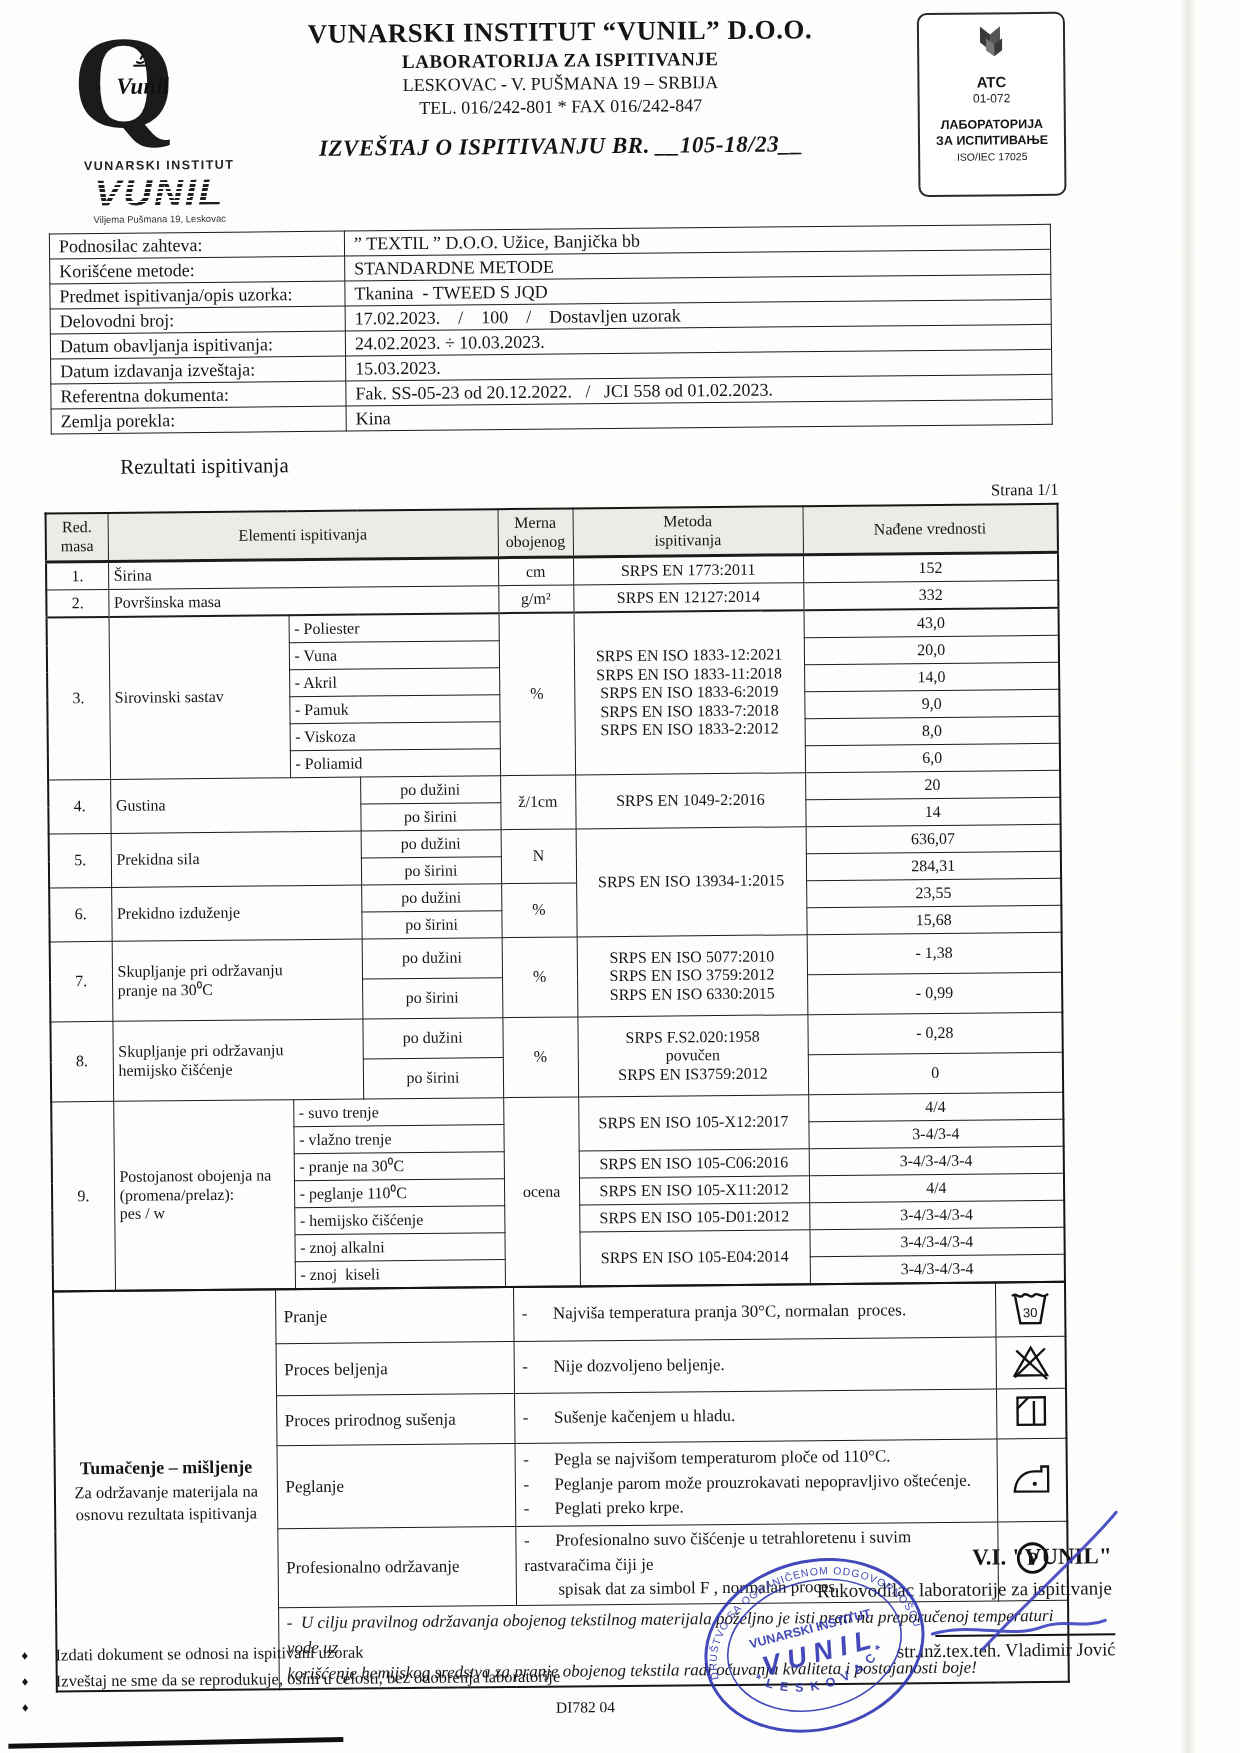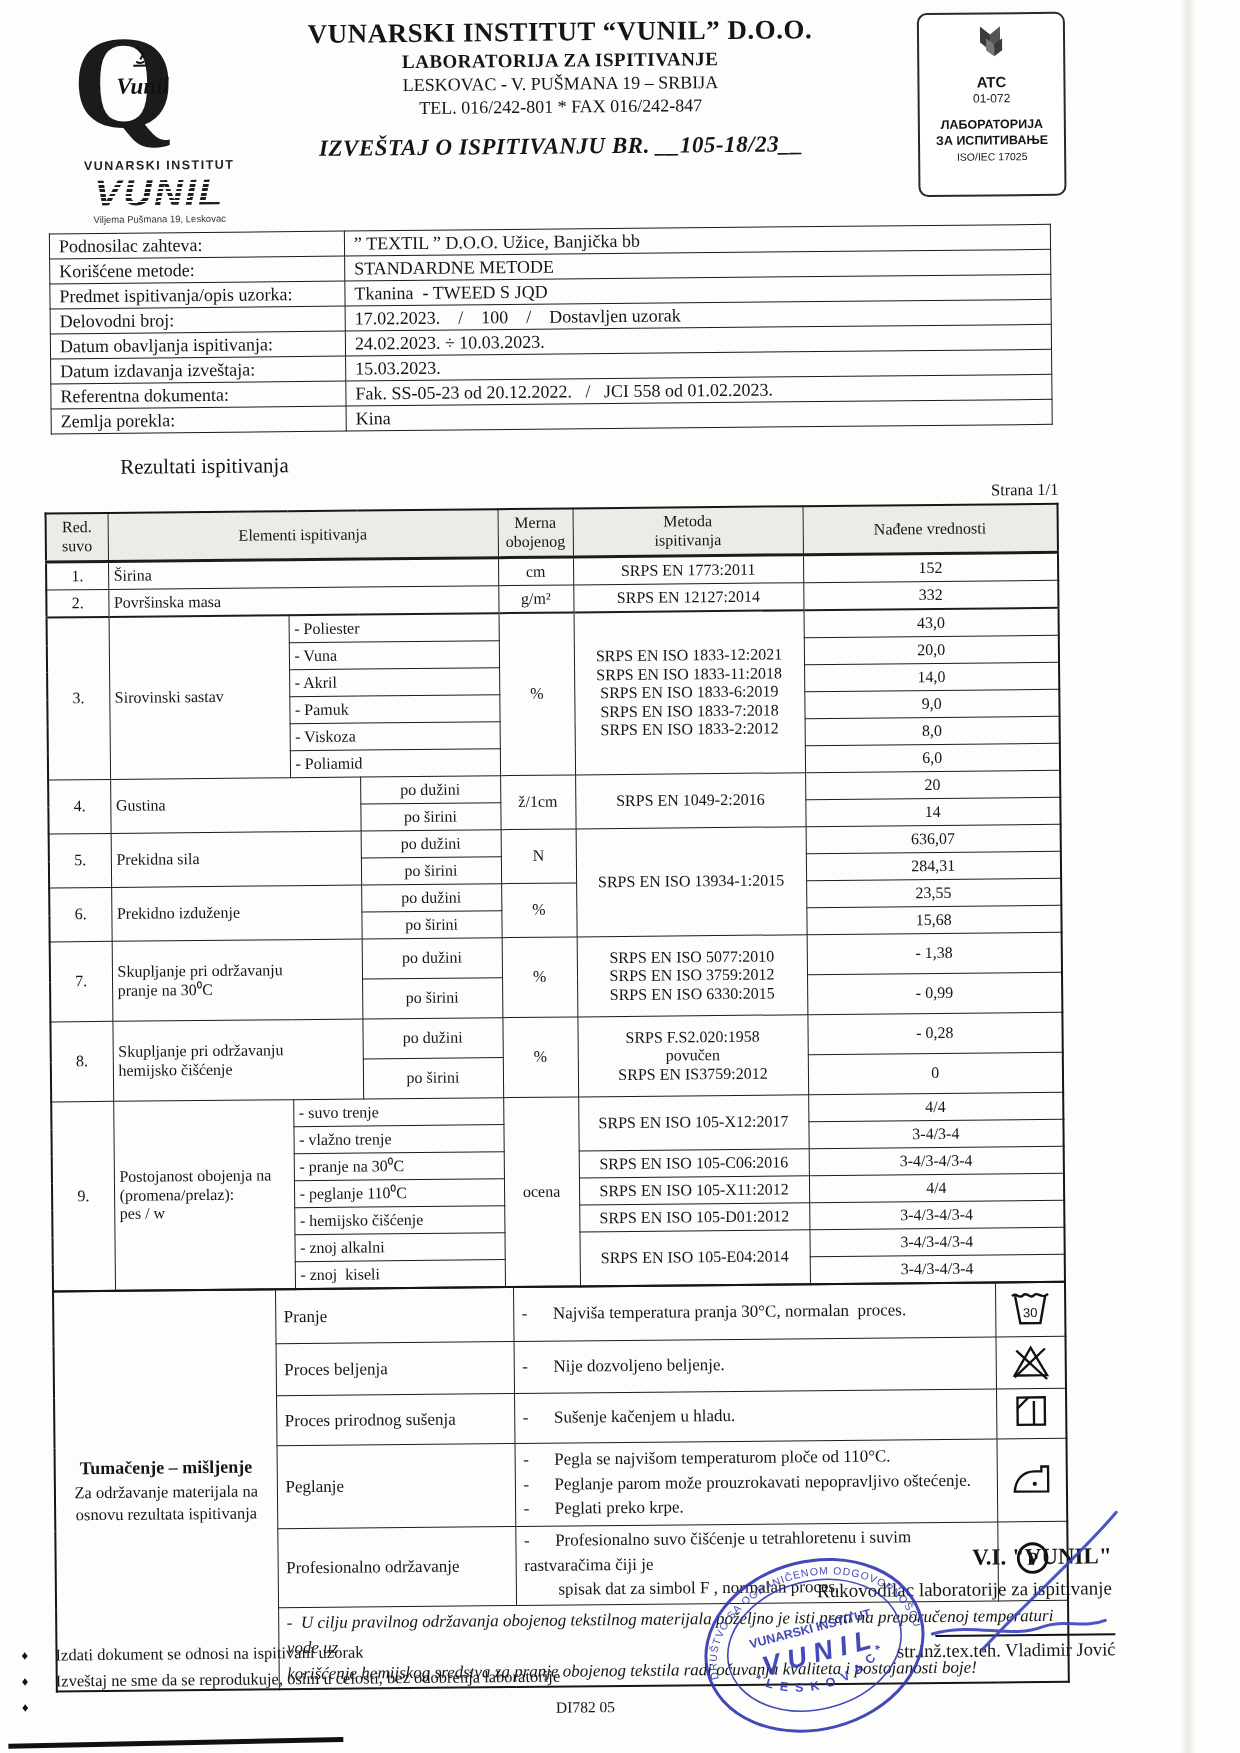--- a/index.html
+++ b/index.html
@@ -188,21 +188,21 @@
             <col style="width:180px">
             <col style="width:70px">
             <col style="width:140px">
             <col style="width:75px">
             <col style="width:230px">
             <col>
           </colgroup>
     <thead>
       <tr>
         <th>Red.
-suvo</th>
+masa</th>
         <th colspan="3">Elementi ispitivanja</th>
         <th>Merna
 obojenog</th>
         <th>Metoda
 ispitivanja</th>
         <th>Nađene vrednosti</th>
       </tr>
     </thead>
     <tbody>
       <tr class="h26">
@@ -487,17 +487,17 @@
     <div class="bullet-row">
       <span class="diamond">♦</span>
       <span>Izveštaj ne sme da se reprodukuje, osim u celosti, bez odobrenja laboratorije</span>
     </div>
     <div class="bullet-row">
       <span class="diamond">♦</span>
       <span></span>
     </div>
   </div>
 
-  <div class="doc-code">DI782 05</div>
+  <div class="doc-code">DI782 04</div>
   <div class="scan-line"></div>
 </div>
 <div class="scan-streak"></div>
 </div>
 
 </body></html>

